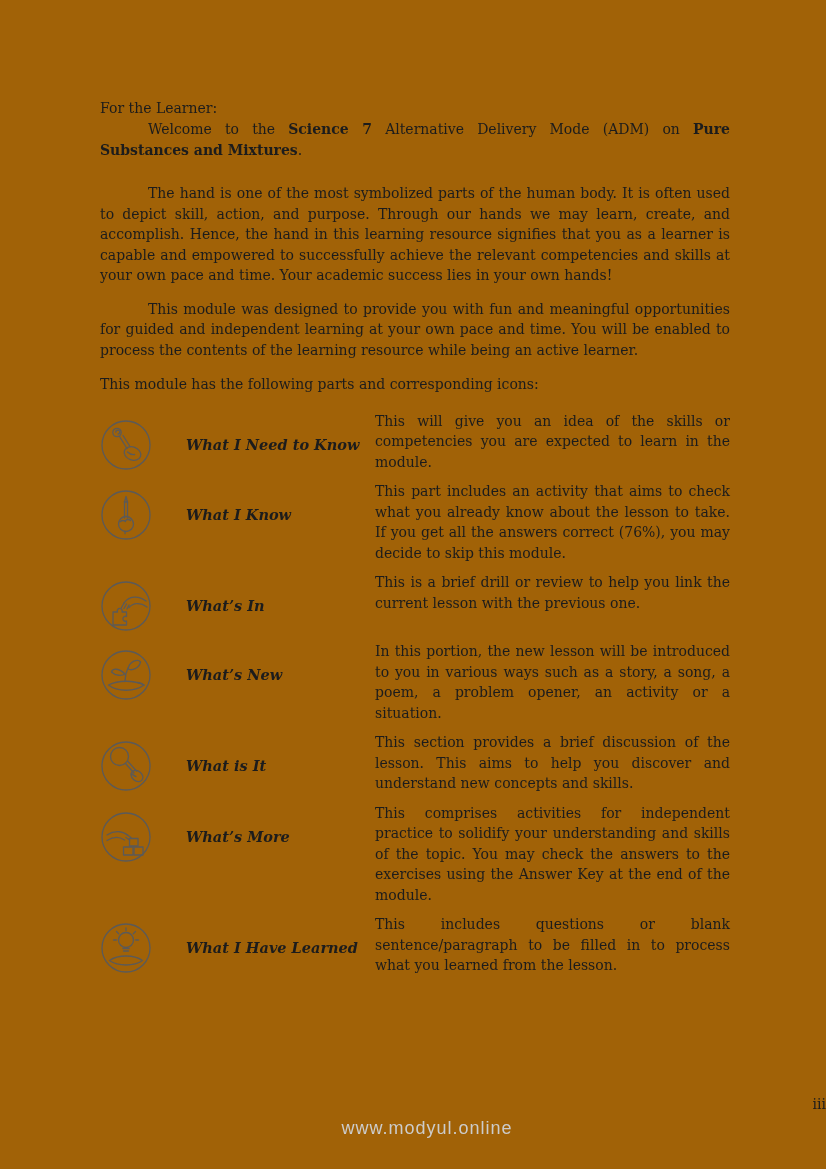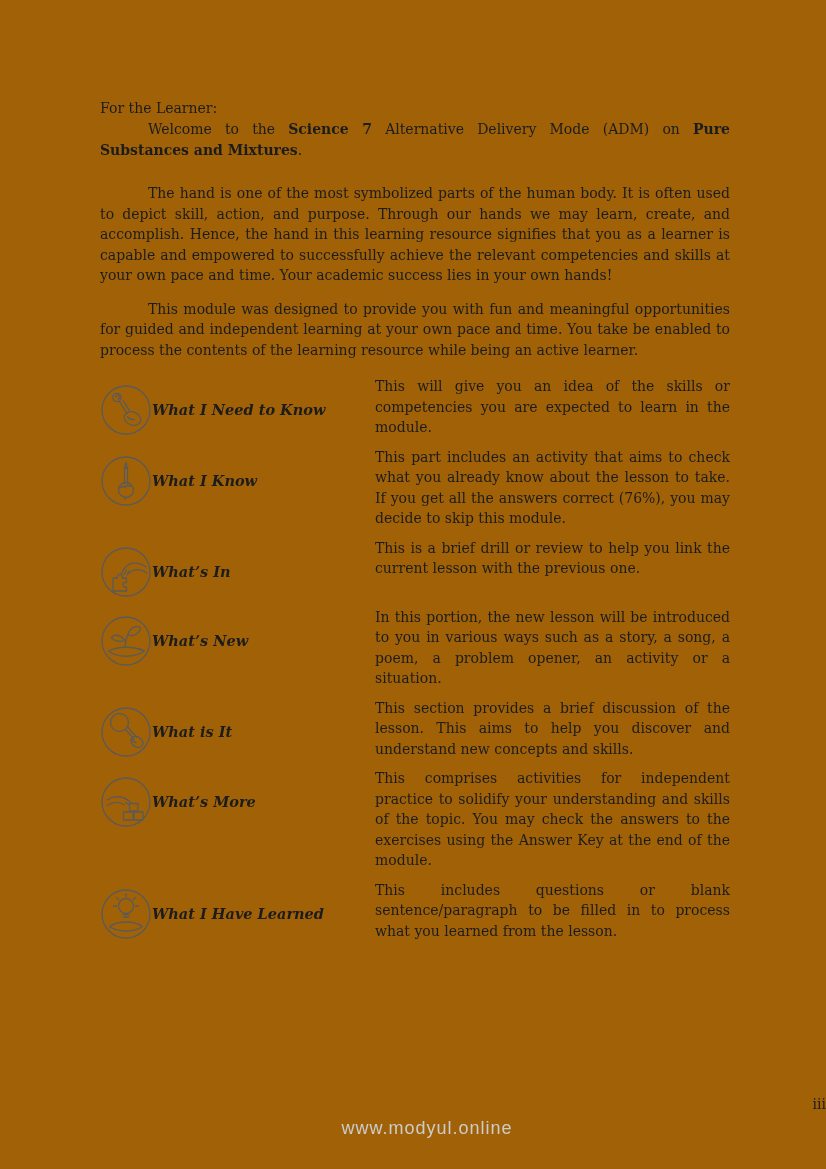--- a/index.html
+++ b/index.html
@@ -39,21 +39,21 @@
   .part-row {
     display: flex;
     align-items: flex-start;
     margin-bottom: 9px;
   }
   .part-left {
     width: 275px;
     flex: 0 0 275px;
     display: flex;
     align-items: center;
-    gap: 0;
+    gap: 34px;
     padding-top: 8px;
   }
   .part-icon { width: 52px; height: 52px; flex: 0 0 52px; }
   .part-icon svg { width: 52px; height: 52px; display: block; }
   .part-icon path, .part-icon circle, .part-icon rect, .part-icon ellipse, .part-icon line {
     fill: none;
     stroke: #5a5a5a;
     stroke-width: 1.3;
     stroke-linecap: round;
     stroke-linejoin: round;
@@ -97,22 +97,23 @@
 
 <div class="page">
   <div class="content">
 
     <div class="heading">For the Learner:</div>
 
     <p class="para mt1"><span>Welcome to the </span><b>Science 7</b><span> Alternative Delivery Mode (ADM) on </span><b>Pure Substances and Mixtures</b><span>.</span></p>
 
     <p class="para mt2">The hand is one of the most symbolized parts of the human body. It is often used to depict skill, action, and purpose. Through our hands we may learn, create, and accomplish. Hence, the hand in this learning resource signifies that you as a learner is capable and empowered to successfully achieve the relevant competencies and skills at your own pace and time. Your academic success lies in your own hands!</p>
 
-    <p class="para mt3">This module was designed to provide you with fun and meaningful opportunities for guided and independent learning at your own pace and time. You take be enabled to process the contents of the learning resource while being an active learner.</p>
-
+    <p class="para mt3">This module was designed to provide you with fun and meaningful opportunities for guided and independent learning at your own pace and time. You will be enabled to process the contents of the learning resource while being an active learner.</p>
+
+    <p class="para intro">This module has the following parts and corresponding icons:</p>
 
     <div class="parts">
 
       <div class="part-row">
         <div class="part-left">
           <span class="part-icon">
             <svg viewBox="0 0 52 52">
               <circle cx="26" cy="26" r="24"></circle>
               <circle cx="17" cy="13.5" r="4.2"></circle>
               <path d="M15.8 13.2 a2 2 0 1 1 2.4 1.8"></path>

